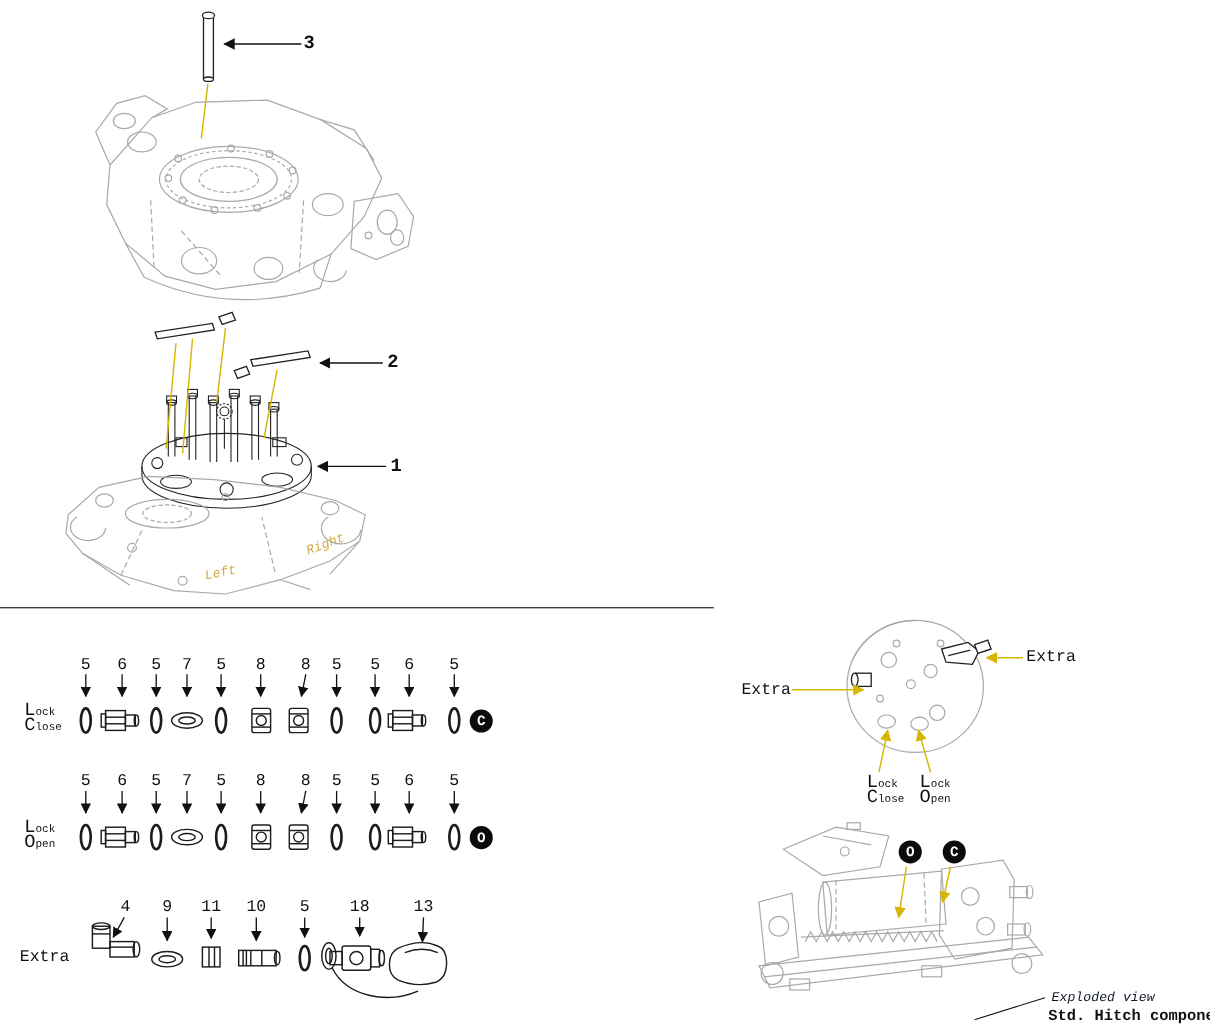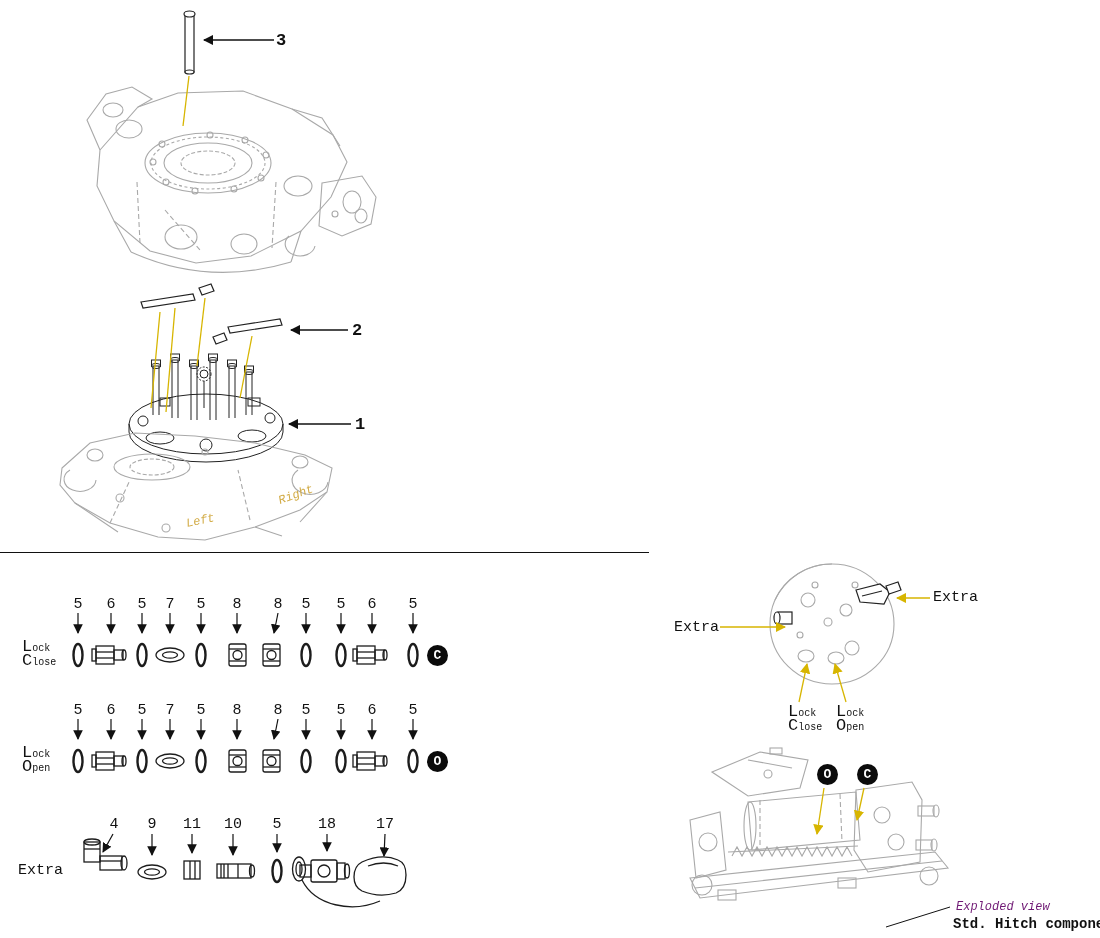--- a/index.html
+++ b/index.html
@@ -10,21 +10,21 @@
   svg.layer{position:absolute;left:0;top:0}
   .partnum{font-size:17px;font-weight:bold;color:#111}
   .rownum{font-size:15px;width:18px;text-align:center;color:#111}
   .din{font-size:10px;line-height:12px;color:#111;white-space:nowrap}
   .din::first-letter{font-size:17px}
   .din-stack .din{display:block}
   .badge{width:21px;height:21px;border-radius:50%;background:#0b0b0b;color:#fff;
          text-align:center;line-height:21px;font-size:13px;font-weight:bold}
   .gold{color:#d2ab45;font-style:italic;font-size:12px;white-space:nowrap}
   .extra-label{font-size:15px;color:#111}
-  .caption-italic{font-size:12px;font-style:italic;color:#701a75;white-space:nowrap}
+  .caption-italic{font-size:12px;font-style:italic;color:#0f172a;white-space:nowrap}
   .caption-bold{font-size:14px;font-weight:bold;color:#111;white-space:nowrap}
   .divider{position:absolute;left:0;top:552px;width:649px;border-top:1.6px solid #111}
 </style>
 </head>
 <body>
 
 <div id="stage">
 
   <svg class="layer" width="1100" height="938" viewBox="0 0 1100 938">
     <defs>
@@ -390,21 +390,21 @@
   <div class="abs rownum" style="left:404px;top:702px">5</div>
   <div class="abs badge" style="left:427px;top:751px">O</div>
 
   <div class="abs extra-label" style="left:18px;top:862px">Extra</div>
   <div class="abs rownum" style="left:105px;top:816px">4</div>
   <div class="abs rownum" style="left:143px;top:816px">9</div>
   <div class="abs rownum" style="left:183px;top:816px">11</div>
   <div class="abs rownum" style="left:224px;top:816px">10</div>
   <div class="abs rownum" style="left:268px;top:816px">5</div>
   <div class="abs rownum" style="left:318px;top:816px">18</div>
-  <div class="abs rownum" style="left:376px;top:816px">17</div>
+  <div class="abs rownum" style="left:376px;top:816px">13</div>
 
   <div class="abs extra-label" style="left:933px;top:589px">Extra</div>
   <div class="abs extra-label" style="left:674px;top:619px">Extra</div>
   <div class="abs din-stack" style="left:788px;top:706px">
     <div class="din">Lock</div>
     <div class="din">Close</div>
   </div>
   <div class="abs din-stack" style="left:836px;top:706px">
     <div class="din">Lock</div>
     <div class="din">Open</div>

